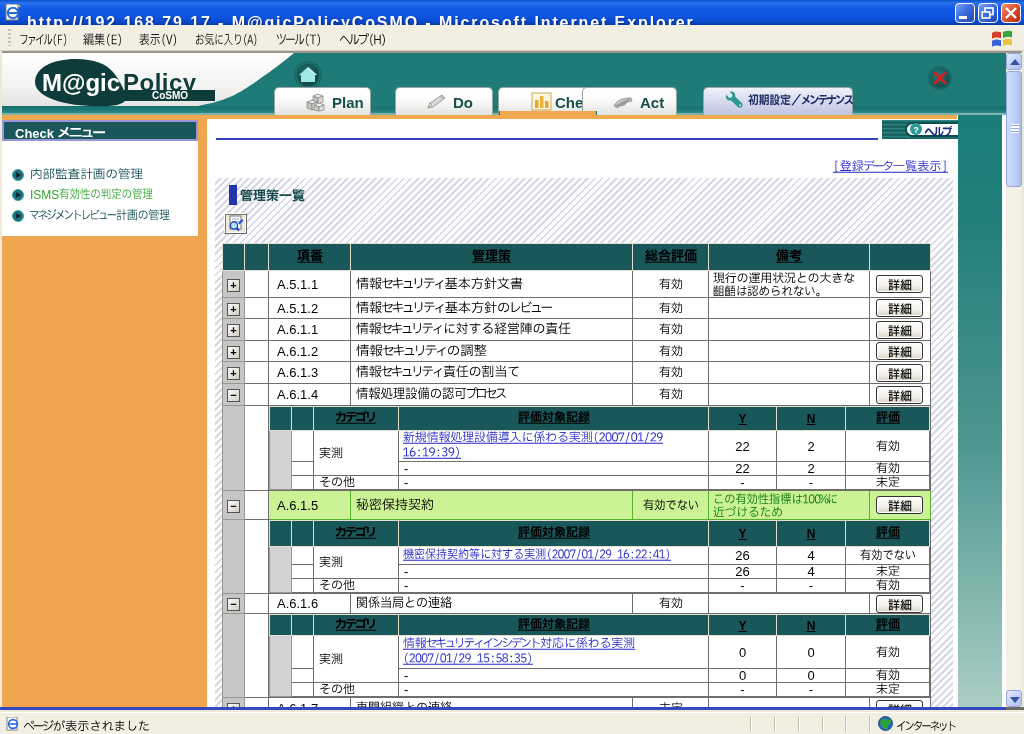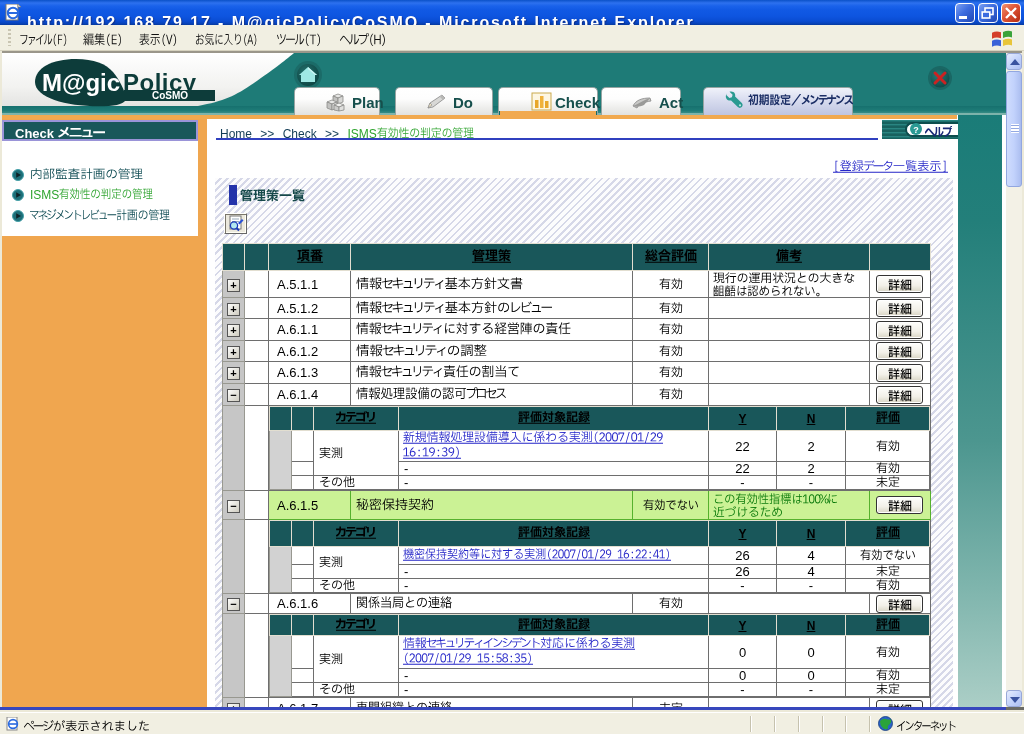--- a/index.html
+++ b/index.html
@@ -159,21 +159,21 @@
 <rect x="122" y="37" width="91" height="11" fill="#0d3c3a"></rect>
 <text x="168" y="46" font-family="Liberation Sans" font-weight="bold" font-size="10" fill="#fff" text-anchor="middle">CoSMO</text>
 <circle cx="306" cy="22" r="14" fill="#1b6b68"></circle>
 <circle cx="306" cy="22" r="11" fill="url(#ghome)"></circle>
 <path d="M306 14 L315 22 L313 22 L313 29 L299 29 L299 22 L297 22 Z" fill="#9fe8e4"></path>
 <path d="M306 14 L315 22 L313 22 L306 16 Z" fill="#c8f4f2"></path>
 <circle cx="938" cy="25" r="12" fill="#1a6764"></circle>
 <circle cx="938" cy="25" r="9.5" fill="url(#gx)"></circle>
 <path d="M933 20 L943 30 M943 20 L933 30" stroke="#cc2222" stroke-width="3" stroke-linecap="round"></path>
 </svg>
-    <div class="tab" id="tab1" style="left:292px;width:86px">
+    <div class="tab" id="tab1" style="left:272px;width:97px">
       <svg class="ticon" style="left:30px" width="22" height="20" viewBox="0 0 22 20">
 <g stroke="#8a8a88" stroke-width="0.8">
 <path d="M8 4 L13 2 L18 4 L13 6 Z" fill="#e8e8e6"></path>
           <path d="M8 4 L13 6 L13 12 L8 10 Z" fill="#c2c2c0"></path>
           <path d="M18 4 L13 6 L13 12 L18 10 Z" fill="#d8d8d6"></path>
 <path d="M2 10 L7 8 L12 10 L7 12 Z" fill="#e8e8e6"></path>
           <path d="M2 10 L7 12 L7 18 L2 16 Z" fill="#c2c2c0"></path>
           <path d="M12 10 L7 12 L7 18 L12 16 Z" fill="#d8d8d6"></path>
 <path d="M9 13 L14 11 L19 13 L14 15 Z" fill="#f2f2f0"></path>
           <path d="M9 13 L14 15 L14 19 L9 18 Z" fill="#ccccca"></path>
@@ -192,21 +192,21 @@
     </div>
     <div class="tab" id="tab3" style="left:496px;width:100px;border-bottom:none">
       <svg class="ticon" style="left:32px" width="22" height="20" viewBox="0 0 22 20">
 <rect x="1" y="1" width="19" height="17" fill="#fdf6e2" stroke="#caa94e" stroke-width="1"></rect>
 <rect x="4" y="8" width="3.5" height="8" fill="#e8a62a"></rect>
 <rect x="9" y="4" width="3.5" height="12" fill="#f0b13a"></rect>
 <rect x="14" y="9" width="3.5" height="7" fill="#e8a62a"></rect>
       </svg>
       <span class="lbl" style="left:56px">Check</span>
     </div>
-    <div class="tab" id="tab4" style="left:599px;width:80px">
+    <div class="tab" id="tab4" style="left:580px;width:95px">
       <svg class="ticon" style="left:28px" width="24" height="20" viewBox="0 0 24 20">
 <path d="M3 14 C6 8 12 6 20 6 L21 9 C14 10 9 12 7 16 Z" fill="#c8c8c6" stroke="#888" stroke-width="0.8"></path>
 <path d="M3 14 C8 12 14 8 20 6 L14 13 C10 15 6 15 3 14 Z" fill="#9a9a98"></path>
       </svg>
       <span class="lbl" style="left:57px">Act</span>
     </div>
     <div class="tab" id="tab5" style="left:701px;width:150px;font-size:12px">
       <svg class="ticon" style="left:20px;top:3px" width="22" height="22" viewBox="0 0 22 22">
 <path d="M3.2 2.2 C1.6 3.8 1.3 6.2 2.6 7.9 C3.6 9.3 5.5 9.9 7.1 9.4 L13.8 16.1 C14.9 17.2 16.7 17.2 17.8 16.1 C18.9 15 18.9 13.2 17.8 12.1 L11.1 5.4 C11.6 3.7 10.9 1.9 9.4 1 C8.2 0.3 6.7 0.2 5.5 0.7 L8.6 3.8 L7.9 6.3 L5.4 7 L2.3 3.9 Z" fill="#2a9a91"></path>
 <circle cx="16" cy="14.3" r="1.1" fill="#bfe8e2"></circle>
@@ -236,23 +236,20 @@
           </svg></div>
         <div class="sitem" style="top:86px"><svg class="mbullet" viewBox="0 0 12 12">
             <circle cx="6" cy="6" r="5.5" fill="#1d6e78" stroke="#45a0a8" stroke-width="1"></circle>
             <path d="M4.2 3.2 L9 6 L4.2 8.8 Z" fill="#0e2328"></path>
           </svg><svg class="jp" width="140.0" height="13" viewBox="0 0 140.0 13">
             <use href="#g_s_i3"></use>
           </svg></div>
       </div>
     </div>
     <div id="content">
-      <div id="crumb"><a href="#" style="text-decoration:underline">Home</a> &gt;&gt; <a href="#" style="text-decoration:underline">Check</a> &gt;&gt; <span style="color:#2da32d;font-size:12px">ISMS</span><span style="color:#2da32d"><svg class="jp" width="97.0" height="13" viewBox="0 0 97.0 13">
-            <use href="#g_crumb3"></use>
-          </svg></span></div>
       <div id="bluerule"></div>
       <div id="helpband"></div>
       <div id="helpoval">
         <svg style="position:absolute;left:3px;top:-1px" width="12" height="12" viewBox="0 0 12 12">
           <circle cx="6" cy="6" r="6" fill="#2a9a94"></circle>
           <text x="6" y="9.5" font-size="9" font-weight="bold" fill="#fff" text-anchor="middle" font-family="Liberation Sans">?</text>
         </svg>
         <span style="position:absolute;left:18px;top:-1px;color:#1a2a77"><svg class="jp" width="27.0" height="13" viewBox="0 0 27.0 13">
             <use href="#g_help_sm"></use>
           </svg></span>

